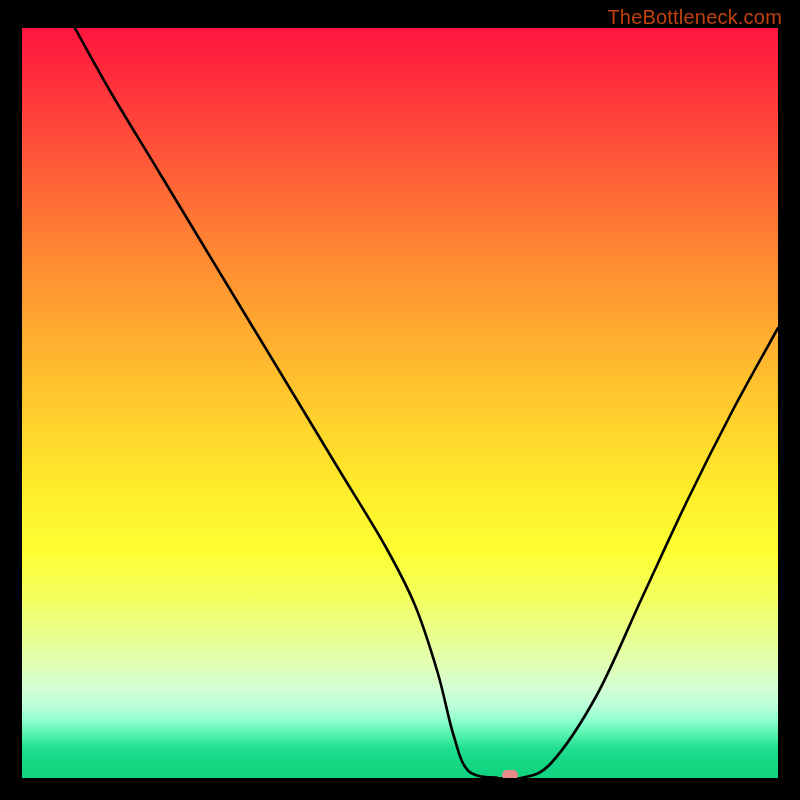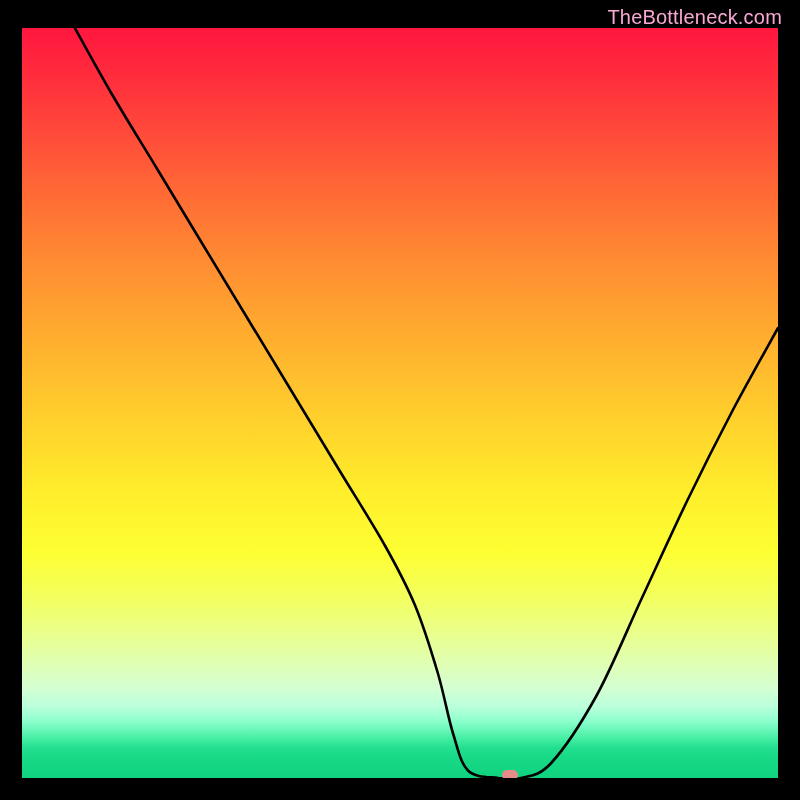--- a/index.html
+++ b/index.html
@@ -14,21 +14,21 @@
   .frame {
     position: relative;
     width: 800px;
     height: 800px;
     background: #000;
   }
   .watermark {
     position: absolute;
     top: 6px;
     right: 18px;
-    color: #f9a8d4;
+    color: #c2410c;
     font-size: 20px;
     font-weight: 500;
     letter-spacing: 0.2px;
     z-index: 10;
   }
   .plot {
     position: absolute;
     left: 22px;
     top: 28px;
     width: 756px;

